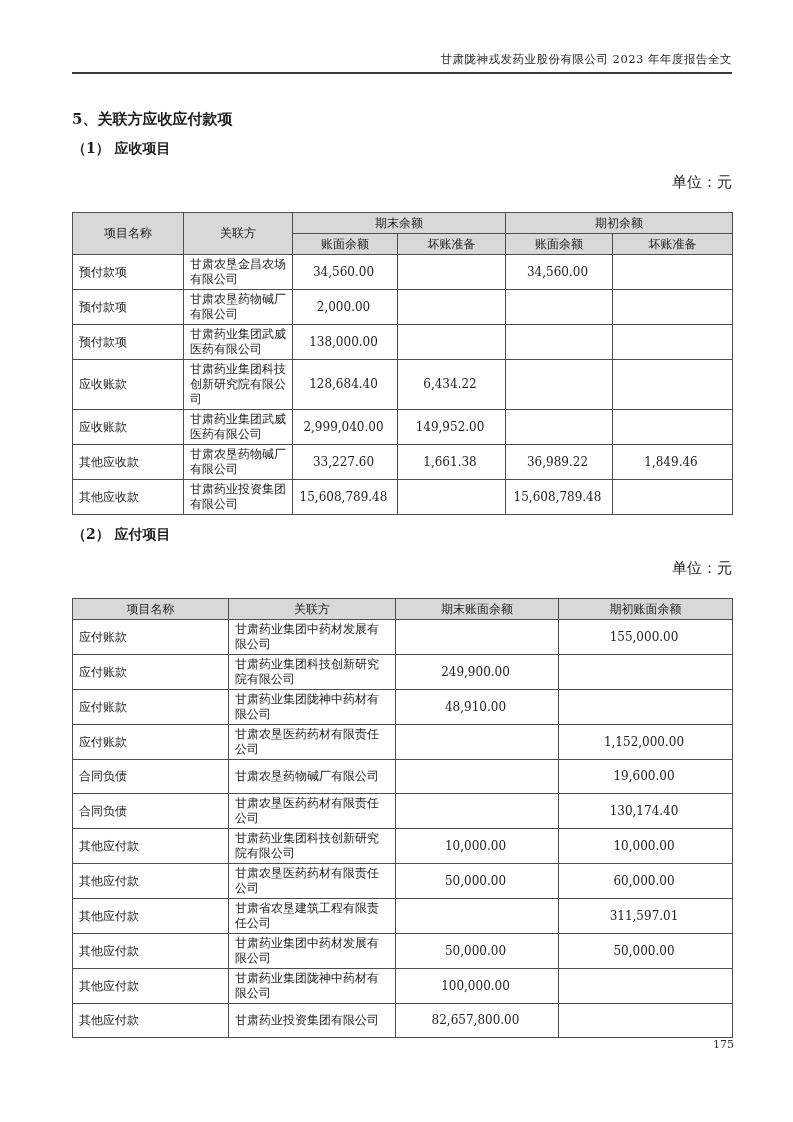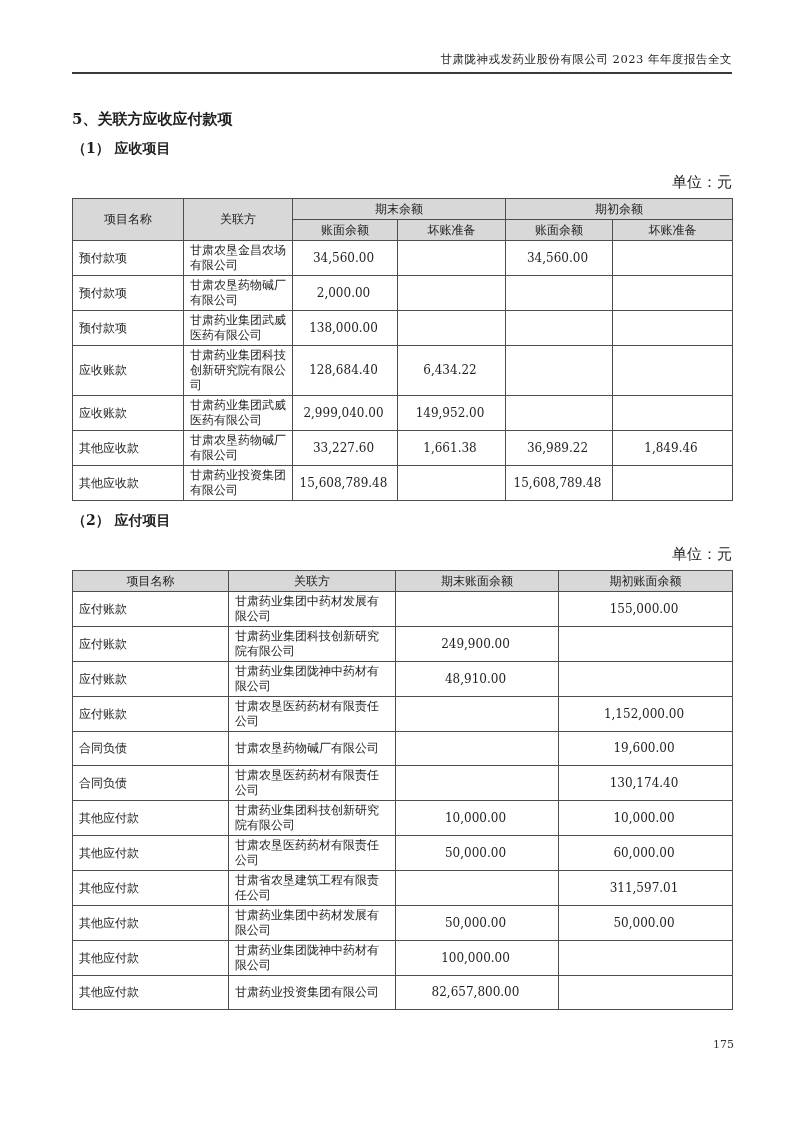--- a/index.html
+++ b/index.html
@@ -23,21 +23,21 @@
   }
 
   .sec-title { margin-top: 36px; font-size: 15px; font-weight: bold; }
   .sub-title { margin-top: 11px; font-size: 14px; font-weight: bold; }
   .unit { margin-top: 15px; text-align: right; font-size: 15px; }
 
   table {
     width: 660px;
     border-collapse: collapse;
     table-layout: fixed;
-    margin-top: 6px;
+    margin-top: 20px;
     font-size: 12px;
     padding-left: 16px;
   }
   th, td {
     border: 1px solid #4d4d4d;
     line-height: 1.25;
     padding: 2px 6px;
     vertical-align: middle;
     word-break: break-all;
     overflow: hidden;

